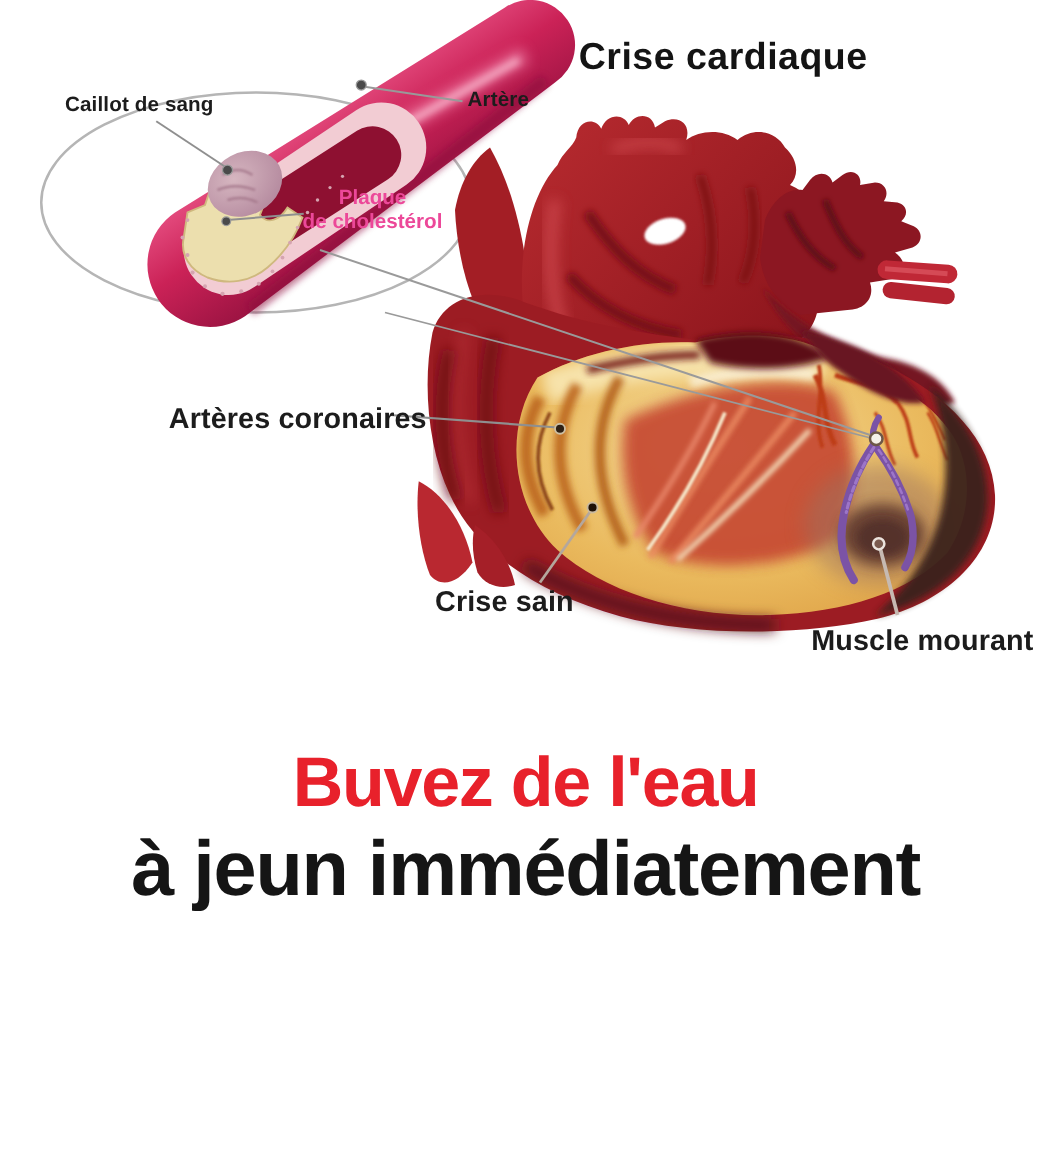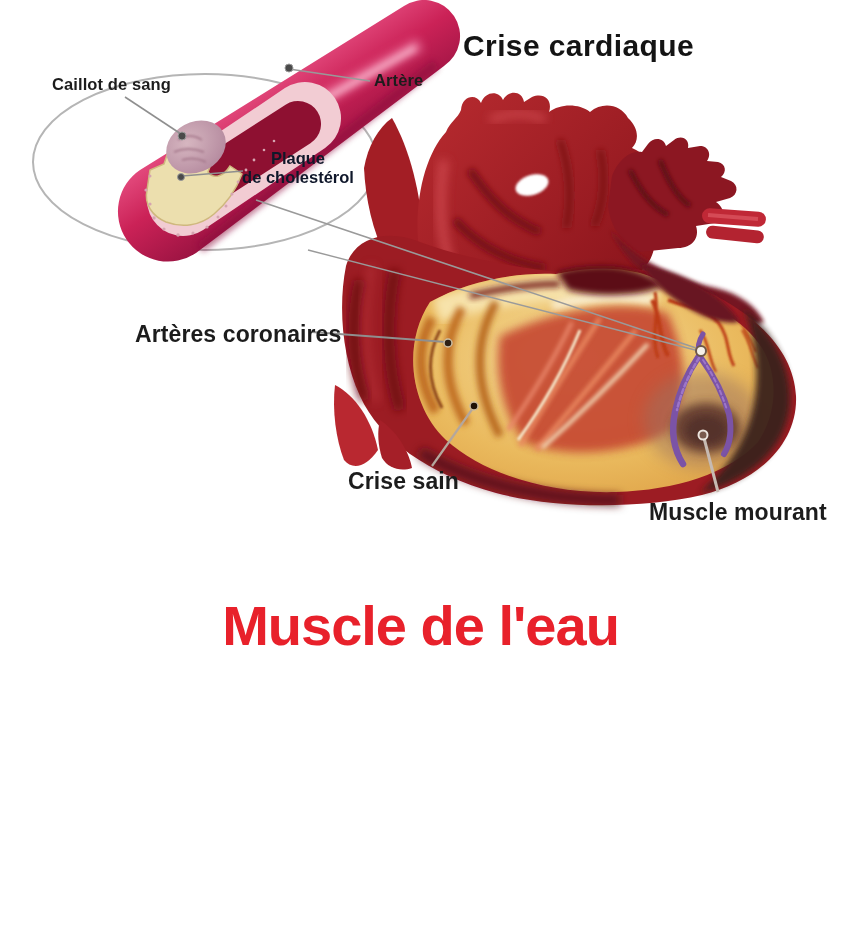--- a/index.html
+++ b/index.html
@@ -4,21 +4,21 @@
 <style>
   html,body{margin:0;padding:0;background:#ffffff;}
   body{width:841px;height:927px;position:relative;overflow:hidden;
        font-family:"Liberation Sans",sans-serif;}
   .stage{position:absolute;inset:0;width:841px;height:927px;padding-left:26px;}
   svg.art{position:absolute;left:0;top:0;}
   .label{position:absolute;font-weight:bold;color:#1c1c1c;white-space:nowrap;
          font-size:16.5px;letter-spacing:0.1px;}
   .label-lg{font-size:23px;}
   .plaque-label{position:absolute;left:236px;top:149px;width:124px;text-align:center;
-         font-weight:bold;color:#0f172a;font-size:16.5px;line-height:19px;}
+         font-weight:bold;color:#ec4899;font-size:16.5px;line-height:19px;}
   .title{position:absolute;left:463px;top:29px;font-size:30px;font-weight:800;
          color:#141414;letter-spacing:0.4px;white-space:nowrap;}
   .headline{position:absolute;left:0;top:594px;width:841px;text-align:center;
             font-weight:800;}
   .headline .h-red{font-size:56px;line-height:64px;color:#e8212b;letter-spacing:-1px;}
   .headline .h-black{font-size:62px;line-height:75px;color:#151515;letter-spacing:-1px;}
 </style>
 </head>
 <body>
 
@@ -240,16 +240,17 @@
     <span>de cholestérol</span>
   </div>
 
   <div class="label label-lg" style="left:135px;top:321px;">Artères coronaires</div>
 
   <div class="label label-lg" style="left:348px;top:468px;">Crise sain</div>
 
   <div class="label label-lg" style="left:649px;top:499px;">Muscle mourant</div>
 
   <div class="headline">
-    <div class="h-red">Muscle de l'eau</div>
+    <div class="h-red">Buvez de l'eau</div>
+    <div class="h-black">à jeun immédiatement</div>
   </div>
 
 </div>
 
 </body></html>

